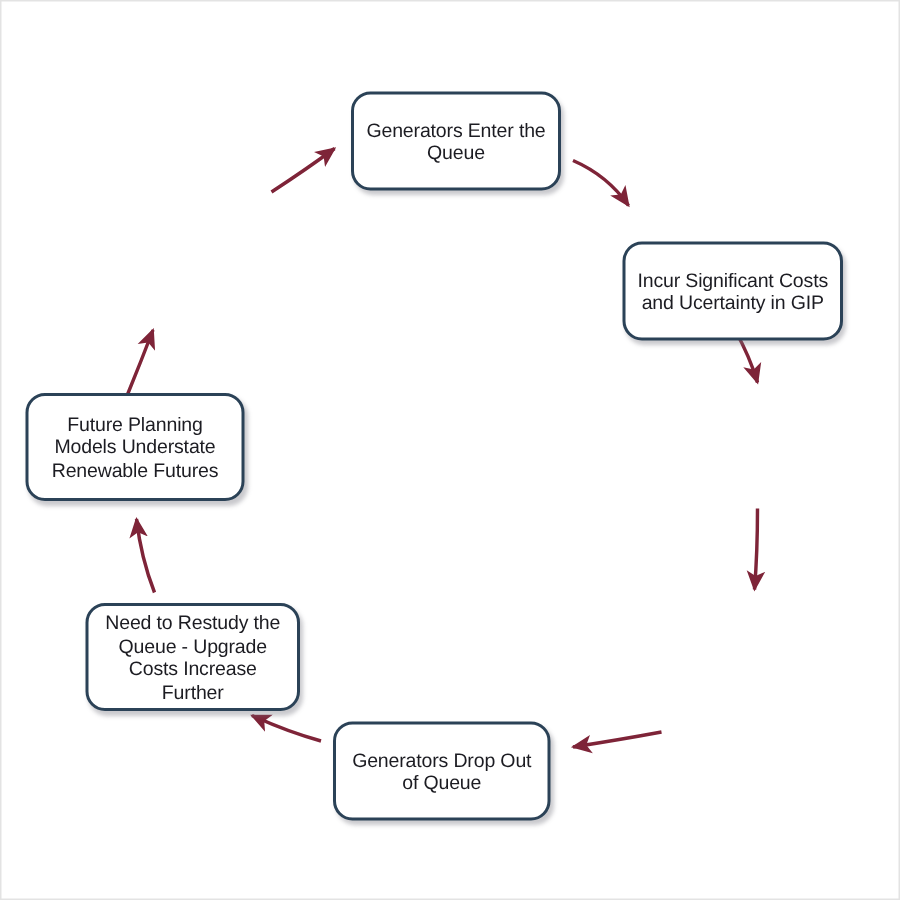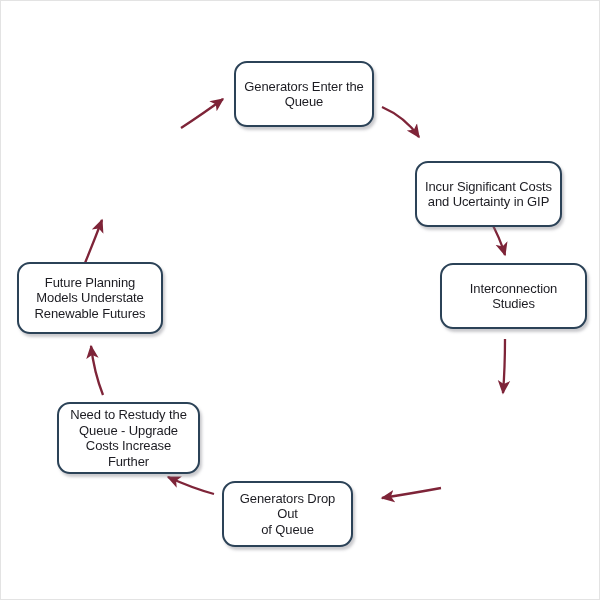--- a/index.html
+++ b/index.html
@@ -82,27 +82,23 @@
   <div class="node" style="left:233px; top:60px; width:140px; height:66px;">
     <span class="node-label">Generators Enter the
 Queue</span>
   </div>
 
   <div class="node" style="left:398px; top:160px; width:147px; height:66px;margin-left:16px;">
     <span class="node-label">Incur Significant Costs
 and Ucertainty in GIP</span>
   </div>
 
-  <div class="node" style="left:439px; top:262px; width:147px; height:66px;">
-    <span class="node-label">Interconnection
-Studies</span>
-  </div>
 
 
-  <div class="node" style="left:221px; top:480px; width:131px; height:66px;">
+  <div class="node" style="left:221px; top:480px; width:145px; height:66px;">
     <span class="node-label">Generators Drop Out
 of Queue</span>
   </div>
 
   <div class="node" style="left:56px; top:401px; width:143px; height:72px;">
     <span class="node-label">Need to Restudy the
 Queue - Upgrade
 Costs Increase Further</span>
   </div>
 

